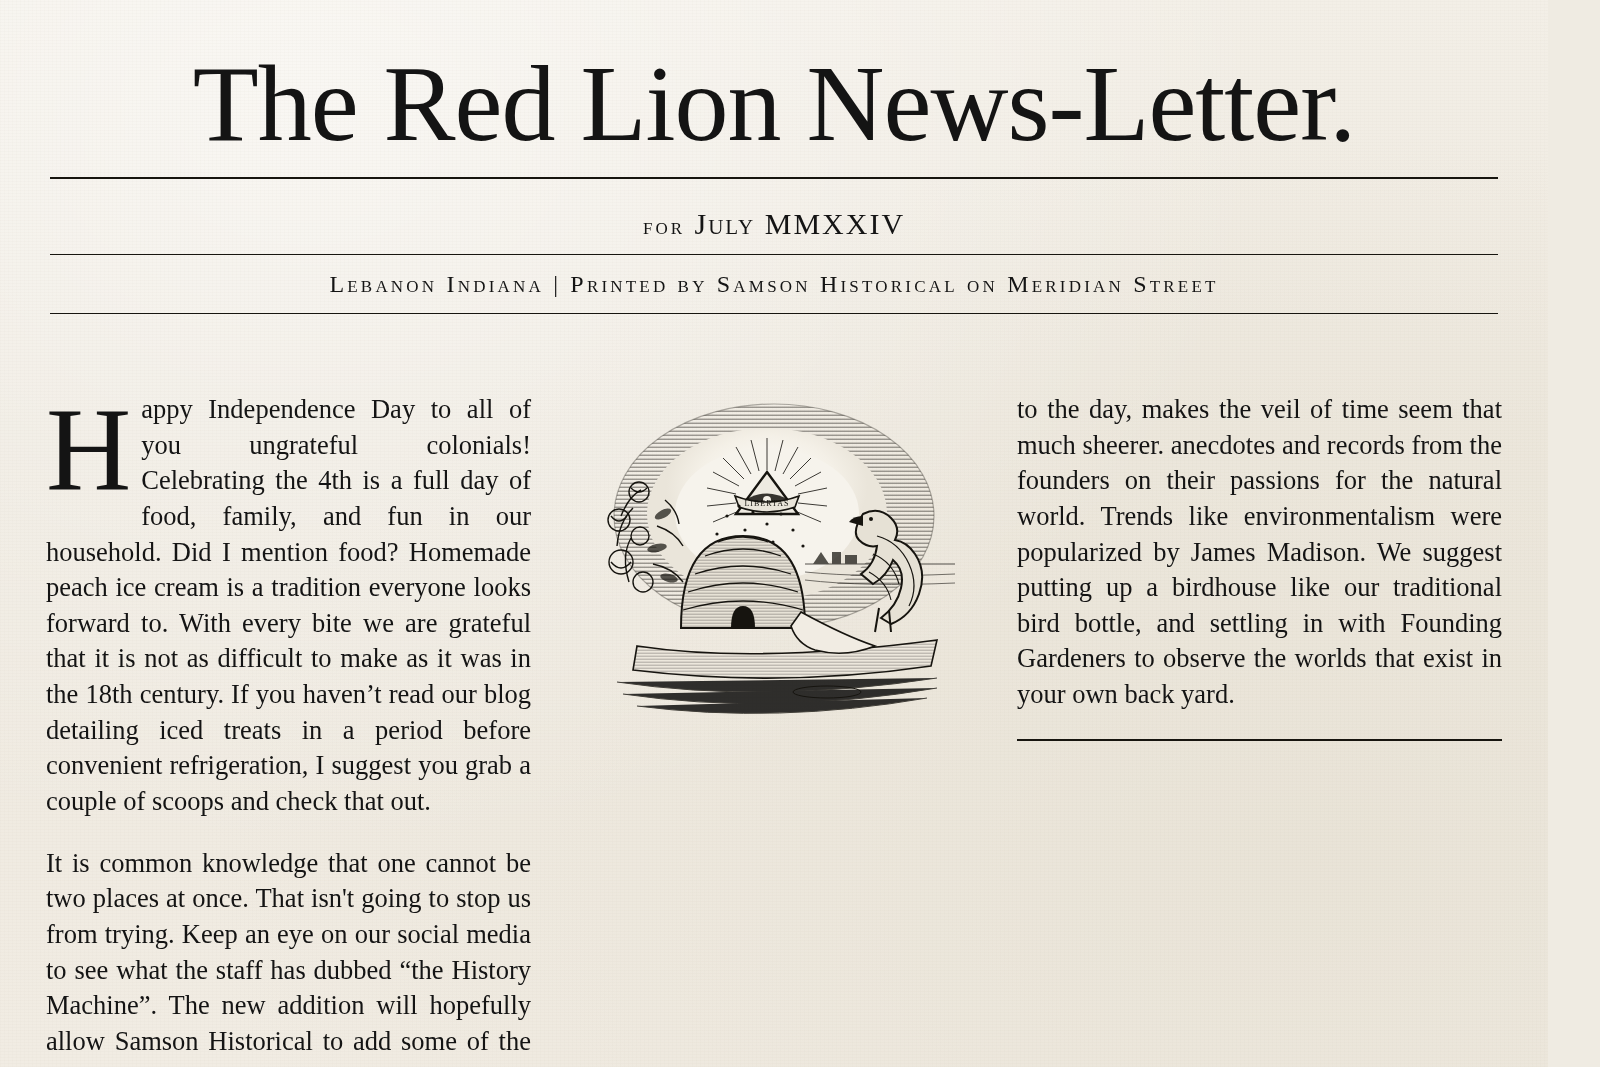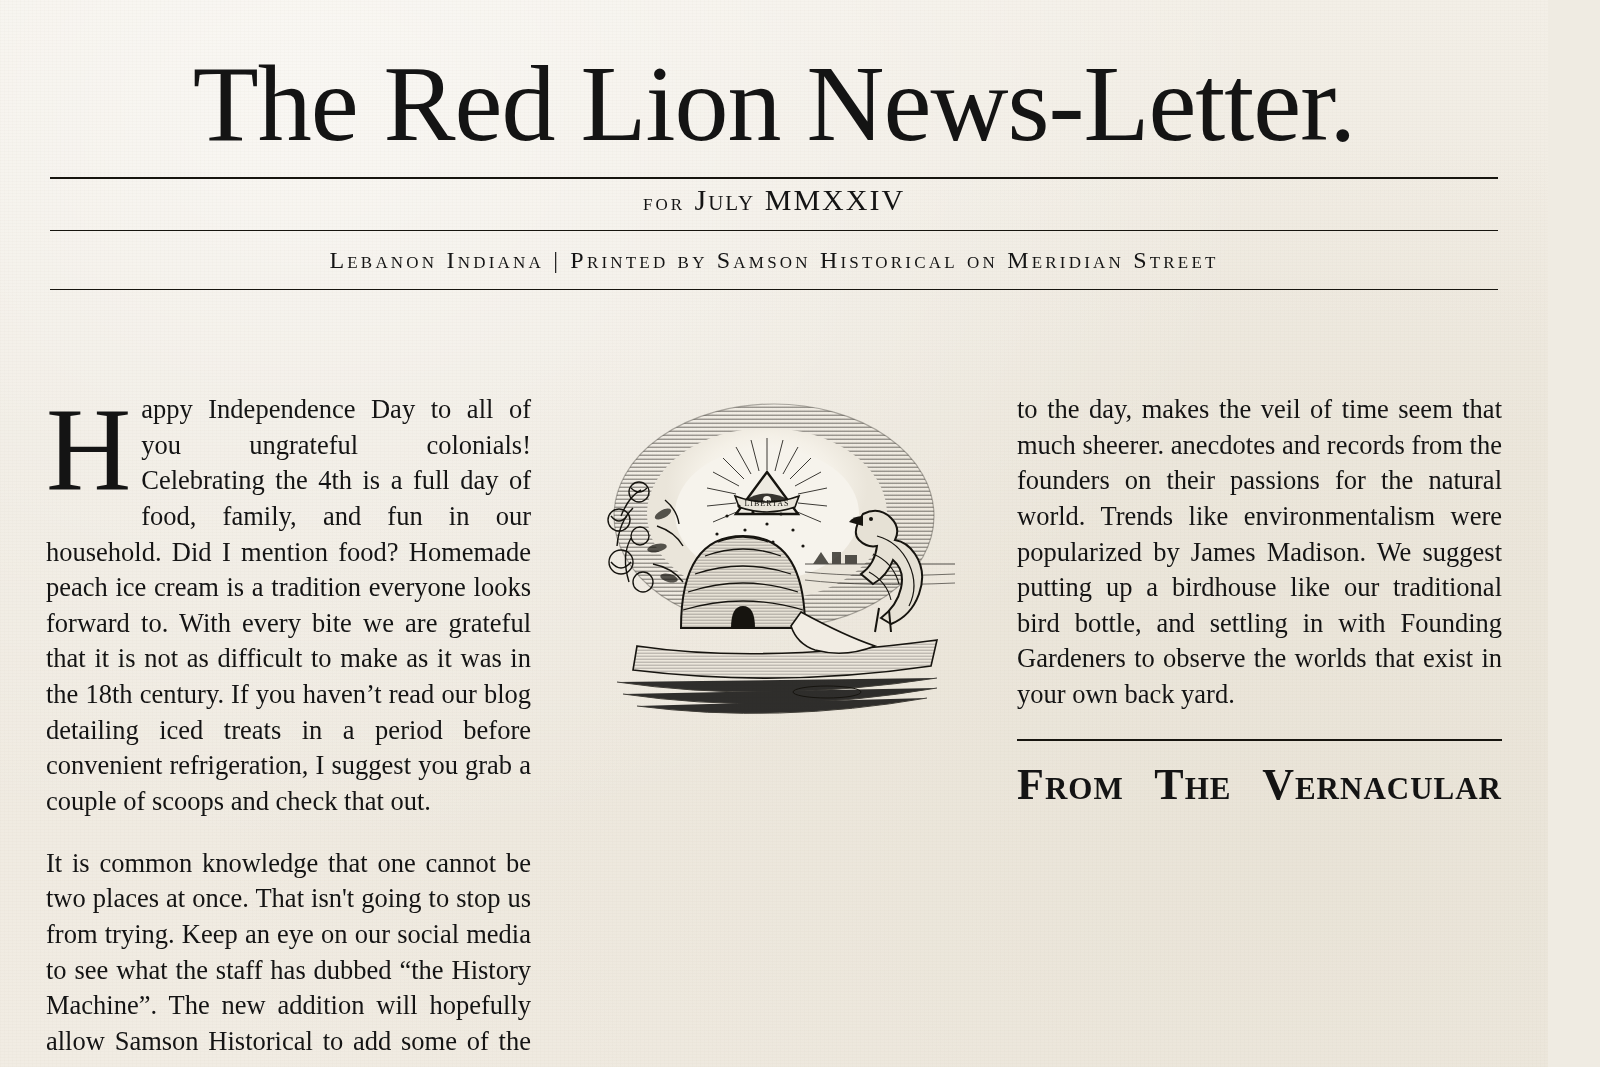--- a/index.html
+++ b/index.html
@@ -53,21 +53,21 @@
   .rule-thin {
     border: 0;
     border-top: 1.5px solid #17150f;
     margin: 0;
   }
   .rule-top { margin-top: 14px; }
   .dateline {
     text-align: center;
     font-size: 30px;
     letter-spacing: 2px;
-    padding: 4px 0 13px;
+    padding: 28px 0 13px;
     font-variant: small-caps;
   }
   .dateline .small {
     font-size: 24px;
     letter-spacing: 3px;
   }
   .placeline {
     text-align: center;
     font-size: 24px;
     letter-spacing: 3.2px;
@@ -281,21 +281,16 @@
             <path d="M60 310 q140 18 290 -8"></path>
           </g>
           <ellipse cx="250" cy="296" rx="34" ry="6" fill="none" stroke="#16140f" stroke-width="1"></ellipse>
         </g>
       </svg>
     </div>
 
     <div class="col">
       <p class="body">to the day, makes the veil of time seem that much sheerer.   anecdotes and records from the founders on their passions for the natural world. Trends like environmentalism were popularized by James Madison. We suggest putting up a birdhouse like our traditional bird bottle, and settling in with Founding Gardeners to observe the worlds that exist in your own back yard.</p>
       <hr class="section-rule">
-      <h2 class="section-head">
-        <span>From</span>
-        <span>The</span>
-        <span>Vernacular</span>
-      </h2>
     </div>
 
   </div>
 </div>
 
 </body></html>

